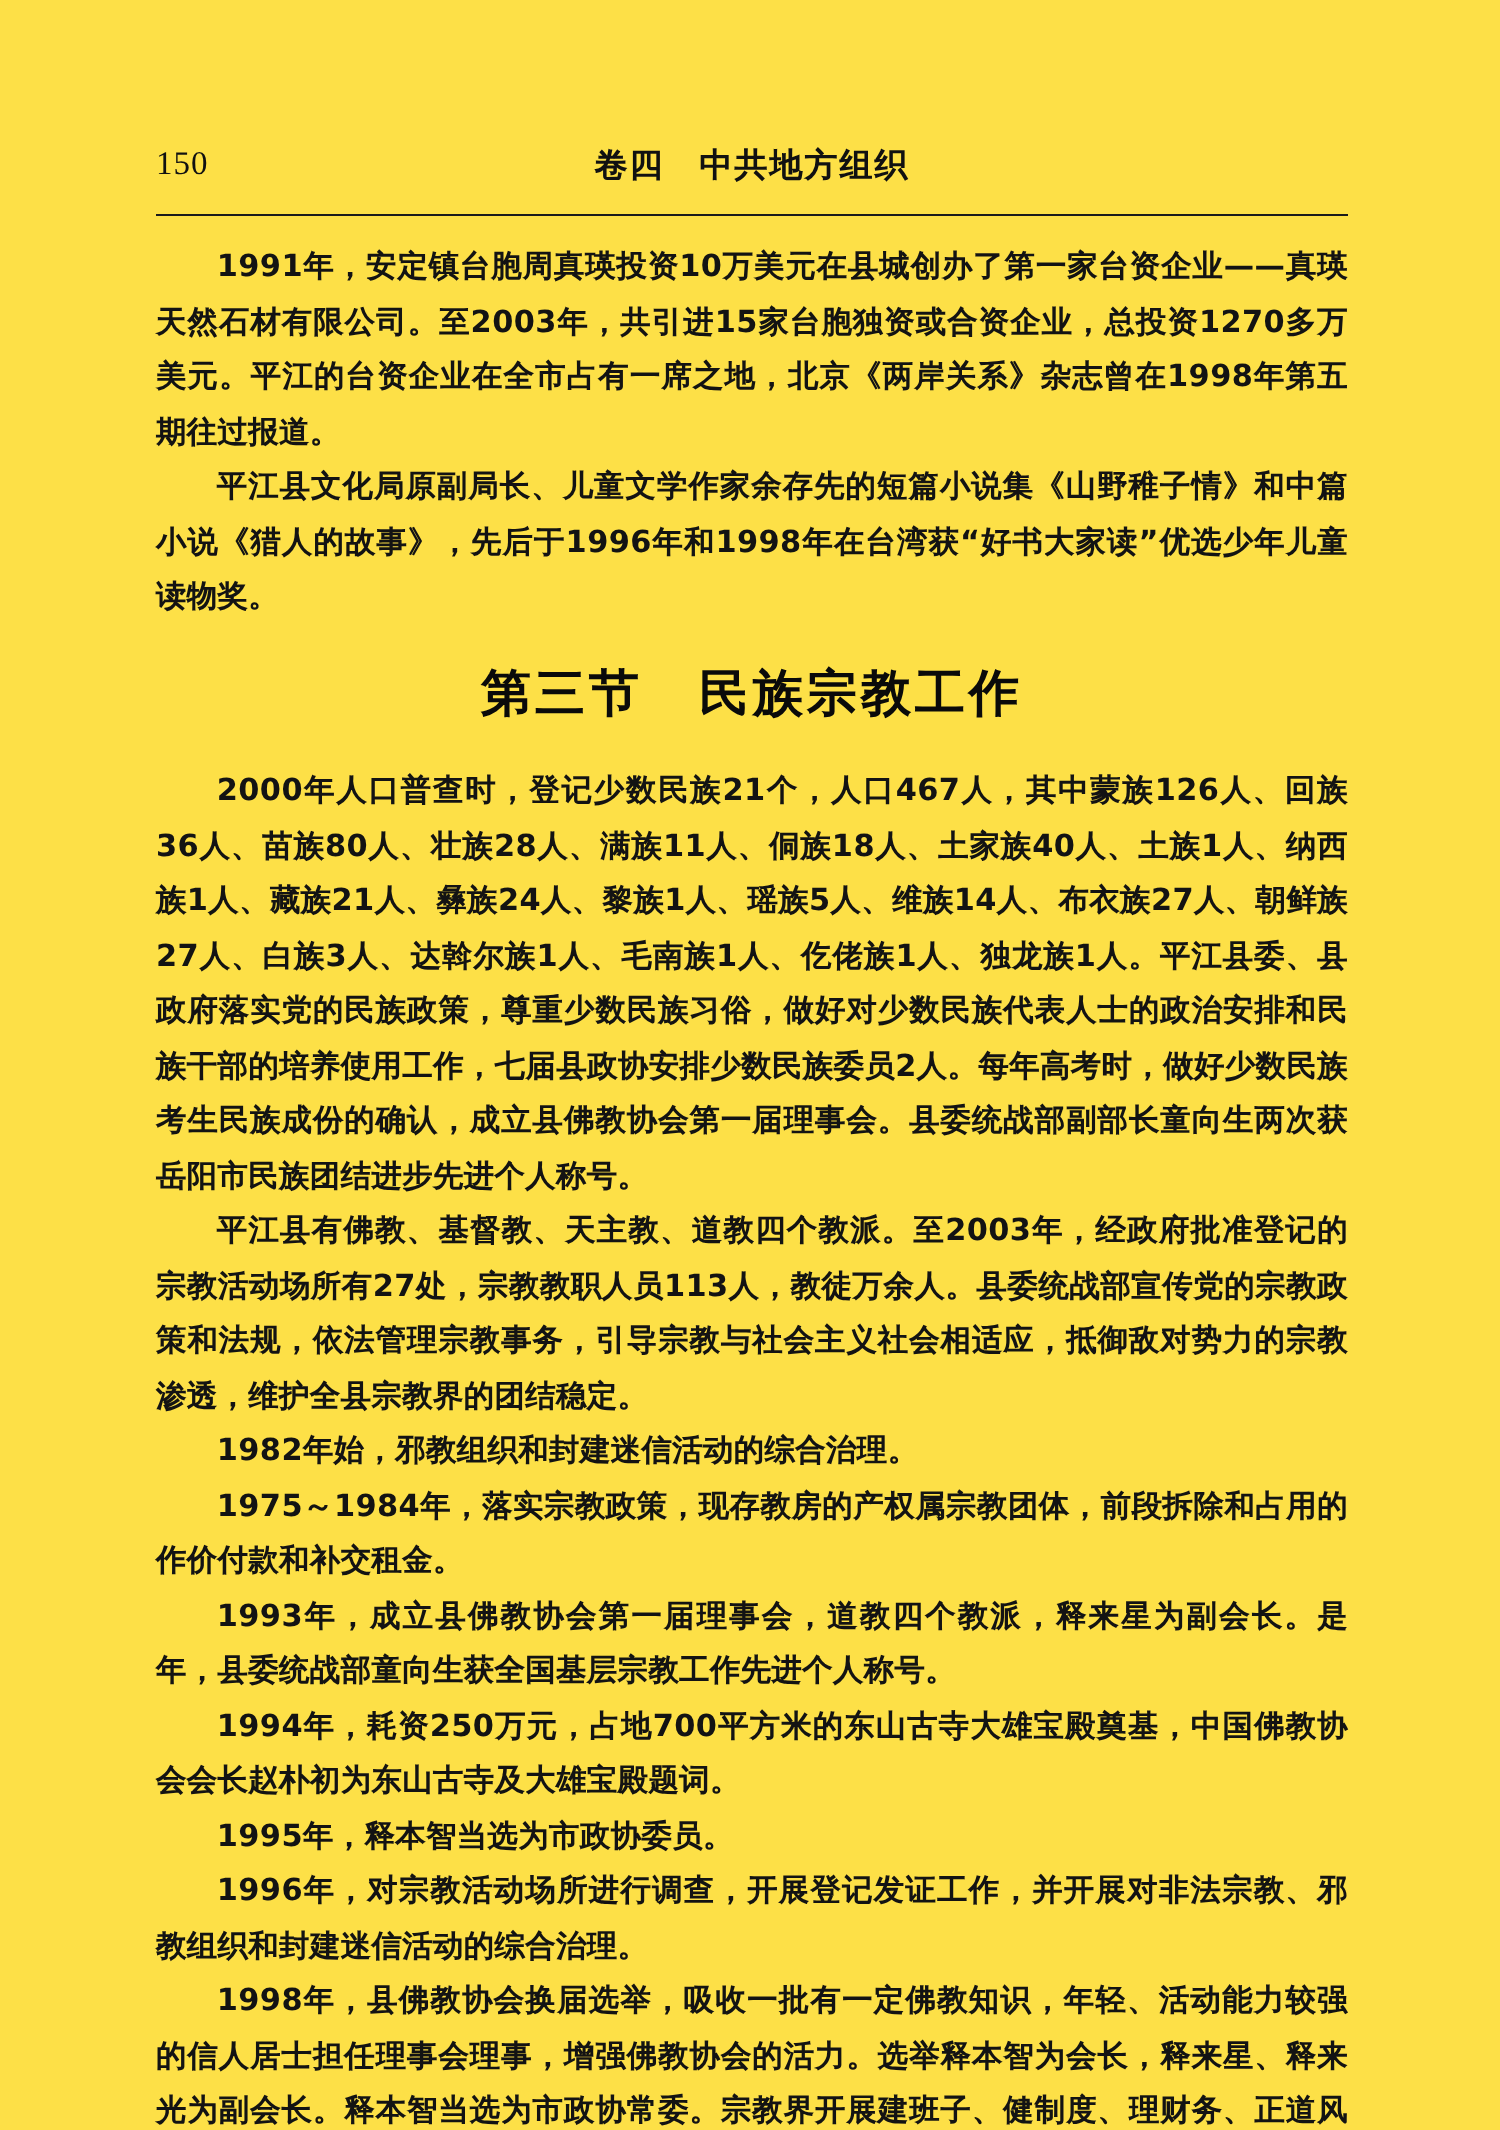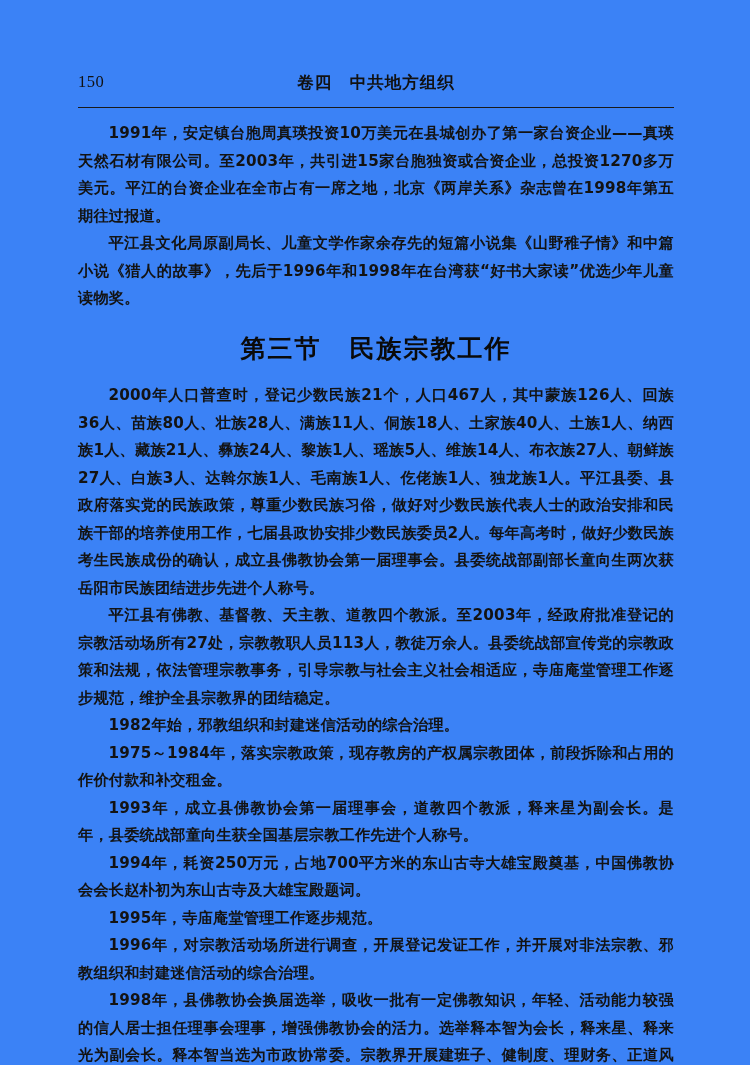--- a/index.html
+++ b/index.html
@@ -13,21 +13,21 @@
     font-family: "Liberation Serif", "DejaVu Serif", serif;
     color: #0d0d0d;
     position: relative;
     overflow: hidden;
   }
   .page {
     position: absolute;
     left: 0; top: 0;
     width: 750px;
     height: 1065px;
-    background: #3b82f6;
+    background: #fde047;
   }
   .page-inner {
     position: absolute;
     left: 78px;
     top: 72px;
     width: 596px;
   }
   
   .header {
     display: flex;
@@ -73,21 +73,21 @@
     letter-spacing: 0.2px;
     font-weight: bold;
   }
   
   .section-heading {
     text-align: center;
     font-size: 25px;
     font-weight: bold;
     letter-spacing: 2px;
     margin: 22px 0 20px 0;
-    font-family: Liberation Serif, serif;
+    font-family: Liberation Mono, monospace;
     color: #0a0a0a;
   }
   .section-heading .sec-no {
     margin-right: 28px;
   }
 </style>
 </head>
 <body>
 
 <div class="page">
@@ -102,24 +102,24 @@
     <div class="body">
 
       <p class="para">1991年，安定镇台胞周真瑛投资10万美元在县城创办了第一家台资企业——真瑛天然石材有限公司。至2003年，共引进15家台胞独资或合资企业，总投资1270多万美元。平江的台资企业在全市占有一席之地，北京《两岸关系》杂志曾在1998年第五期往过报道。</p>
       <p class="para">平江县文化局原副局长、儿童文学作家余存先的短篇小说集《山野稚子情》和中篇小说《猎人的故事》，先后于1996年和1998年在台湾获“好书大家读”优选少年儿童读物奖。</p>
 
       <div class="section-heading">
         <span class="sec-no">第三节</span><span>民族宗教工作</span>
       </div>
 
       <p class="para">2000年人口普查时，登记少数民族21个，人口467人，其中蒙族126人、回族36人、苗族80人、壮族28人、满族11人、侗族18人、土家族40人、土族1人、纳西族1人、藏族21人、彝族24人、黎族1人、瑶族5人、维族14人、布衣族27人、朝鲜族27人、白族3人、达斡尔族1人、毛南族1人、仡佬族1人、独龙族1人。平江县委、县政府落实党的民族政策，尊重少数民族习俗，做好对少数民族代表人士的政治安排和民族干部的培养使用工作，七届县政协安排少数民族委员2人。每年高考时，做好少数民族考生民族成份的确认，成立县佛教协会第一届理事会。县委统战部副部长童向生两次获岳阳市民族团结进步先进个人称号。</p>
-      <p class="para">平江县有佛教、基督教、天主教、道教四个教派。至2003年，经政府批准登记的宗教活动场所有27处，宗教教职人员113人，教徒万余人。县委统战部宣传党的宗教政策和法规，依法管理宗教事务，引导宗教与社会主义社会相适应，寺庙庵堂管理工作逐步规范，维护全县宗教界的团结稳定。</p>
+      <p class="para">平江县有佛教、基督教、天主教、道教四个教派。至2003年，经政府批准登记的宗教活动场所有27处，宗教教职人员113人，教徒万余人。县委统战部宣传党的宗教政策和法规，依法管理宗教事务，引导宗教与社会主义社会相适应，抵御敌对势力的宗教渗透，维护全县宗教界的团结稳定。</p>
       <p class="para">1982年始，邪教组织和封建迷信活动的综合治理。</p>
       <p class="para">1975～1984年，落实宗教政策，现存教房的产权属宗教团体，前段拆除和占用的作价付款和补交租金。</p>
       <p class="para">1993年，成立县佛教协会第一届理事会，道教四个教派，释来星为副会长。是年，县委统战部童向生获全国基层宗教工作先进个人称号。</p>
       <p class="para">1994年，耗资250万元，占地700平方米的东山古寺大雄宝殿奠基，中国佛教协会会长赵朴初为东山古寺及大雄宝殿题词。</p>
-      <p class="para">1995年，寺庙庵堂管理工作逐步规范。</p>
+      <p class="para">1995年，释本智当选为市政协委员。</p>
       <p class="para">1996年，对宗教活动场所进行调查，开展登记发证工作，并开展对非法宗教、邪教组织和封建迷信活动的综合治理。</p>
       <p class="para">1998年，县佛教协会换届选举，吸收一批有一定佛教知识，年轻、活动能力较强的信人居士担任理事会理事，增强佛教协会的活力。选举释本智为会长，释来星、释来光为副会长。释本智当选为市政协常委。宗教界开展建班子、健制度、理财务、正道风系列活动。为规范民间信仰活动，县政府办公室印发《关于加强介山庙保护和管理工作的意见》，寺庙庵堂管理工作逐步规范。县委统战部配合610办搞好对“法轮功”人员的帮教转化工作。</p>
 
     </div>
   </div>
 </div>
 
 </body></html>

